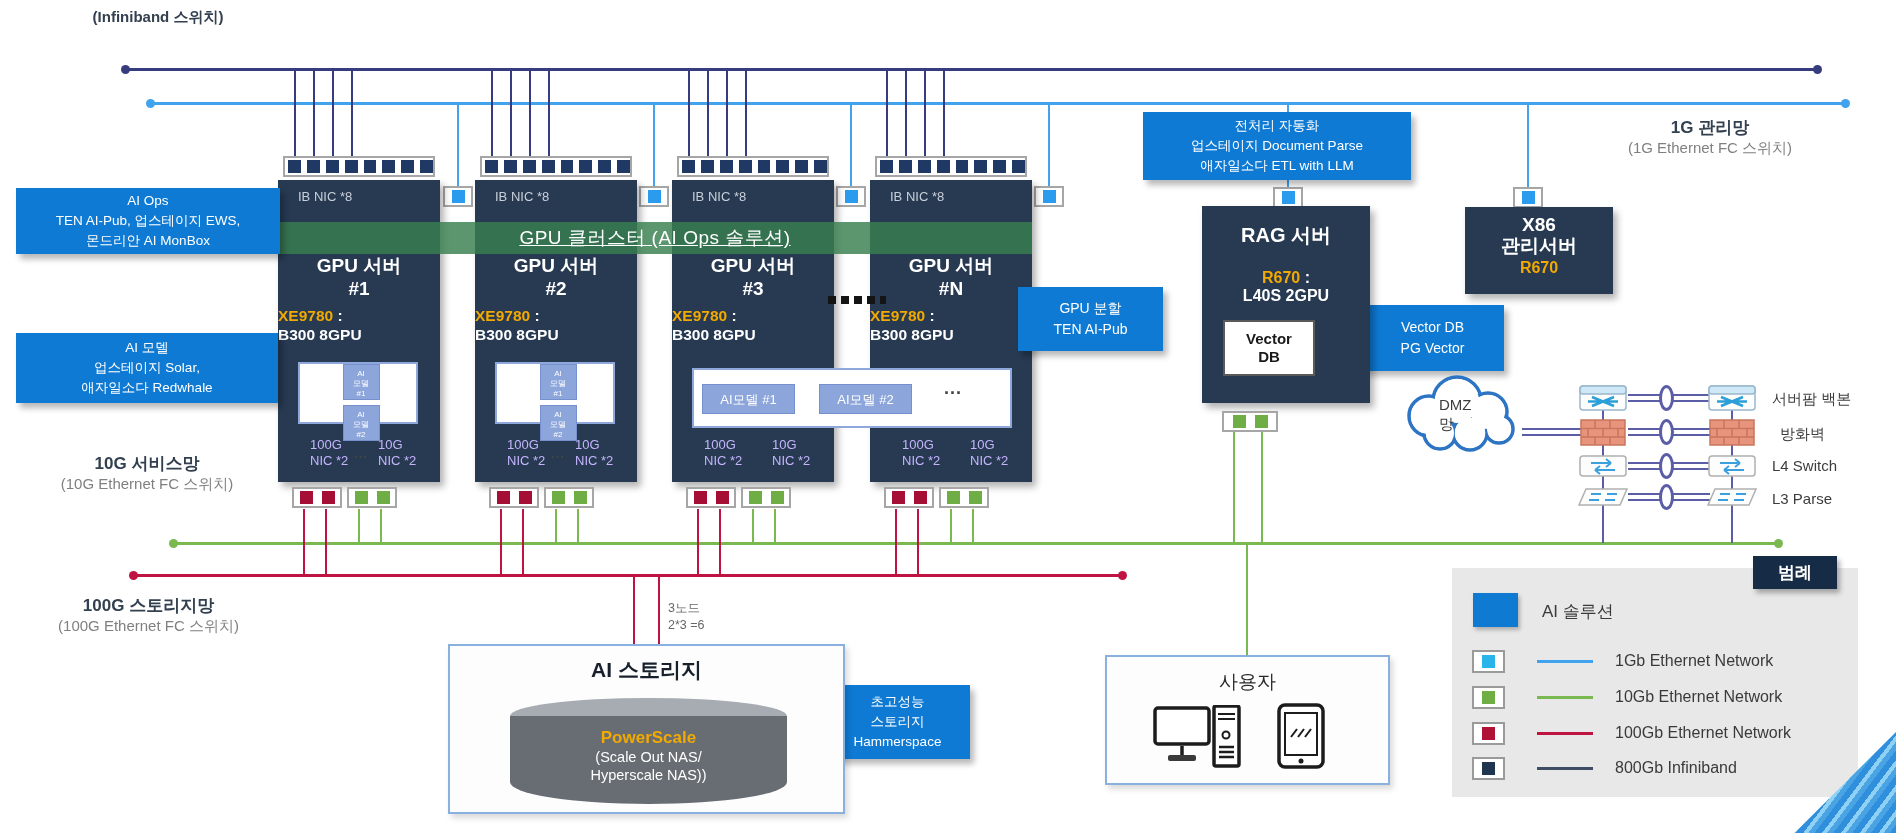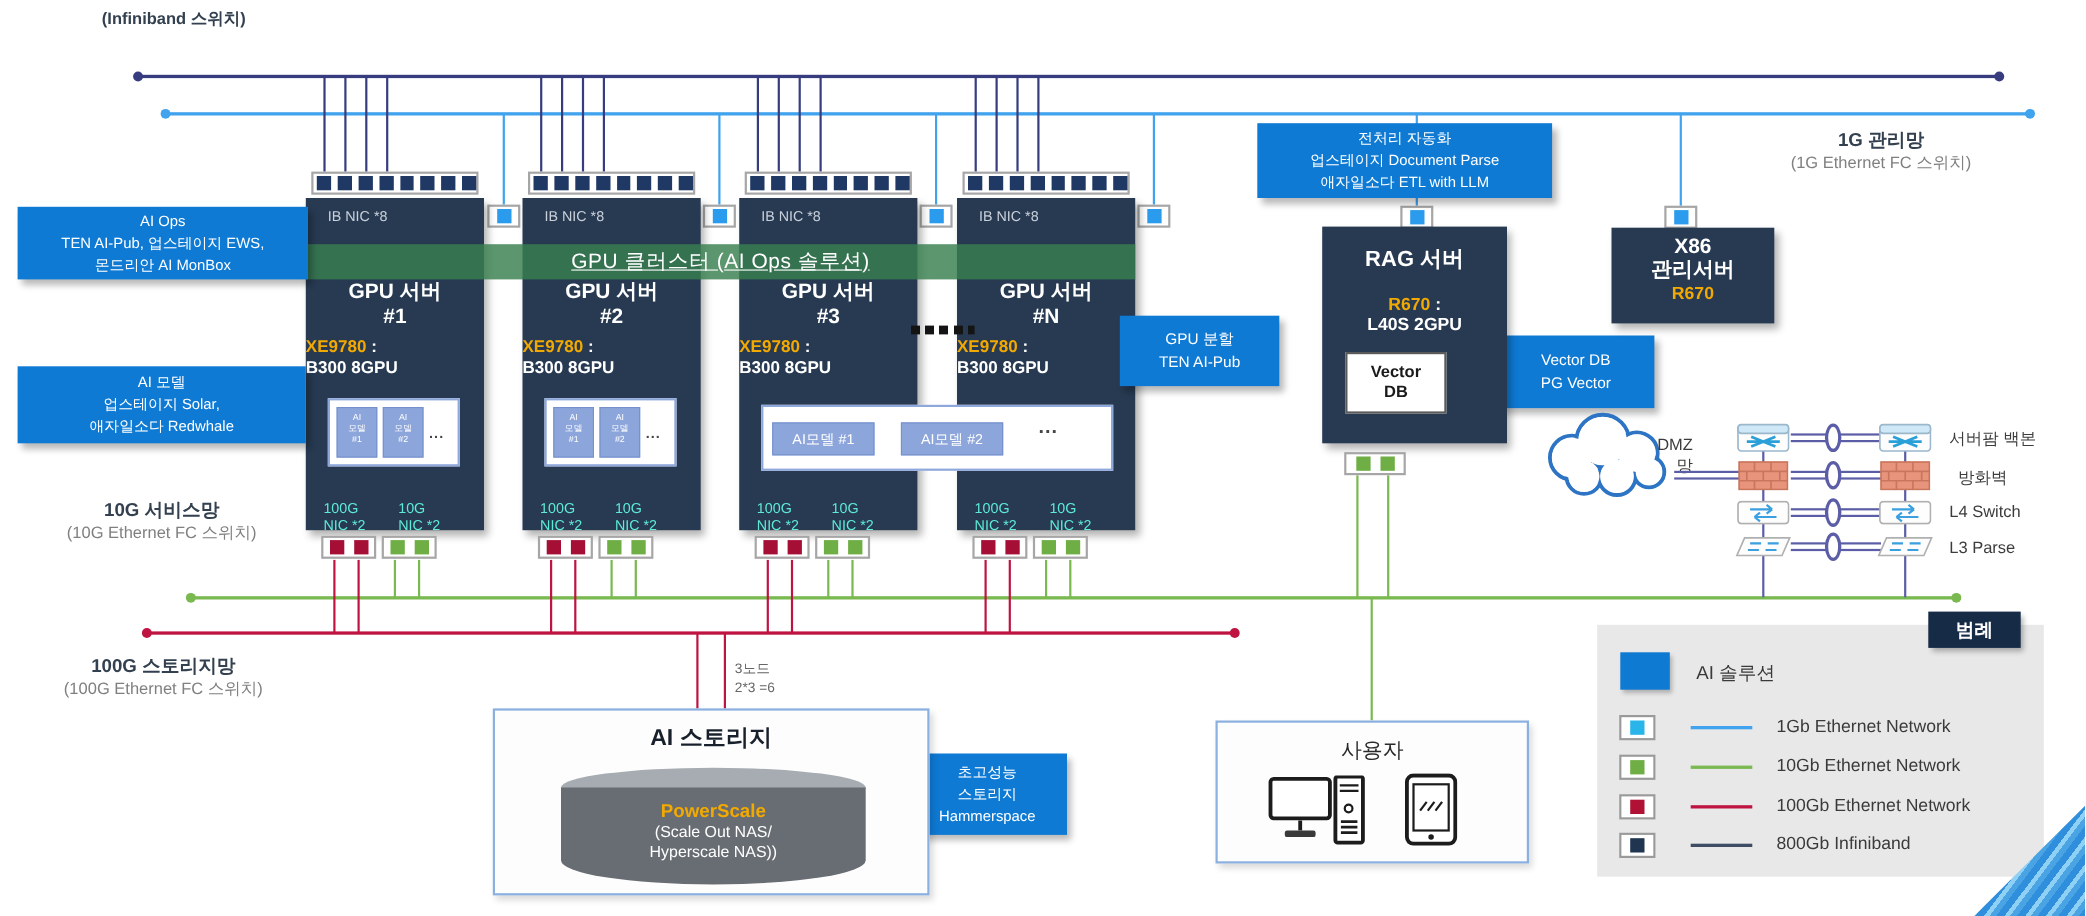--- a/index.html
+++ b/index.html
@@ -21,25 +21,25 @@
   .srv-model{position:absolute;left:0;top:126px;width:100%;text-align:left;font-weight:bold;
              font-size:15.5px;line-height:19px;}
   .orange{color:#f2a900;}
   .nic-strip{position:absolute;top:156px;width:152px;height:21px;background:#fff;border:2px solid #a6a6a6;
              display:flex;align-items:center;gap:6px;padding-left:3px;box-sizing:border-box;}
   .nsq{width:13px;height:13px;background:#203864;display:inline-block;}
   .gap-sq{position:absolute;top:186px;width:30px;height:21px;background:#fff;border:2px solid #a6a6a6;
           box-sizing:border-box;display:flex;align-items:center;justify-content:center;}
   .gap-sq i{width:13px;height:13px;background:#2b9ced;display:block;}
   .model-box{position:absolute;left:20px;top:182px;width:120px;height:62px;background:#fff;
-             border:2px solid #8fa8dc;box-sizing:border-box;display:flex;align-items:center;gap:5px;padding-left:6px;}
+             border:2px solid #8fa8dc;box-sizing:border-box;display:flex;align-items:center;gap:5px;padding-left:6px;flex-direction:column;}
   .chip-s{width:37px;height:46px;background:#8ca5da;border:1px solid #7590cc;color:#fff;font-size:8px;
           line-height:10px;text-align:center;white-space:pre-line;padding-top:4px;box-sizing:border-box;}
   .dots3{color:#444;font-weight:bold;font-size:13px;letter-spacing:1px;}
-  .nic-bot{position:absolute;top:274px;font-size:13px;line-height:16px;color:#5eead4;}
+  .nic-bot{position:absolute;top:257px;font-size:13px;line-height:16px;color:#c4b5fd;margin-left:16px;}
   .port-strip{position:absolute;top:487px;width:50px;height:21px;background:#fff;border:2px solid #a6a6a6;
               box-sizing:border-box;display:flex;align-items:center;justify-content:center;gap:9px;}
   .psq-r{width:13px;height:13px;background:#a50f36;}
   .psq-g{width:13px;height:13px;background:#6fae44;}
   
   .band{position:absolute;left:278px;top:222px;width:754px;height:32px;background:rgba(56,127,79,0.82);
         display:flex;align-items:center;justify-content:center;color:#fff;font-size:19px;letter-spacing:.5px;text-decoration:underline;}
   
   .wide-box{position:absolute;left:692px;top:368px;width:320px;height:60px;background:#fff;
             border:2px solid #8fa8dc;box-sizing:border-box;}
@@ -473,21 +473,21 @@
     </g>
     <g fill="#fff" stroke="none">
       <circle cx="36" cy="46" r="18"></circle>
         <circle cx="64" cy="31" r="22"></circle>
         <circle cx="95" cy="42" r="17"></circle>
       <circle cx="106" cy="59" r="12"></circle>
         <circle cx="47" cy="63" r="14"></circle>
         <circle cx="77" cy="63" r="15"></circle>
     </g>
   </svg>
-  <div class="abs" style="left:1411px;top:395px;width:100px;text-align:right;font-size:15px;color:#3c3c3c;line-height:19px;padding-left:28px;">
+  <div class="abs" style="left:1411px;top:395px;width:100px;text-align:left;font-size:15px;color:#3c3c3c;line-height:19px;padding-left:28px;">
     <div>DMZ</div>
     <div>망</div>
   </div>
 
   <div class="vline cstack" style="left:1602px;top:400px;height:143px;"></div>
   <div class="vline cstack" style="left:1731px;top:400px;height:143px;"></div>
 
   <div class="dbl" style="left:1522px;top:428px;width:62px;"></div>
   <div class="dbl" style="left:1628px;top:394px;width:82px;"></div>
   <div class="ring" style="left:1659px;top:385px;"></div>

